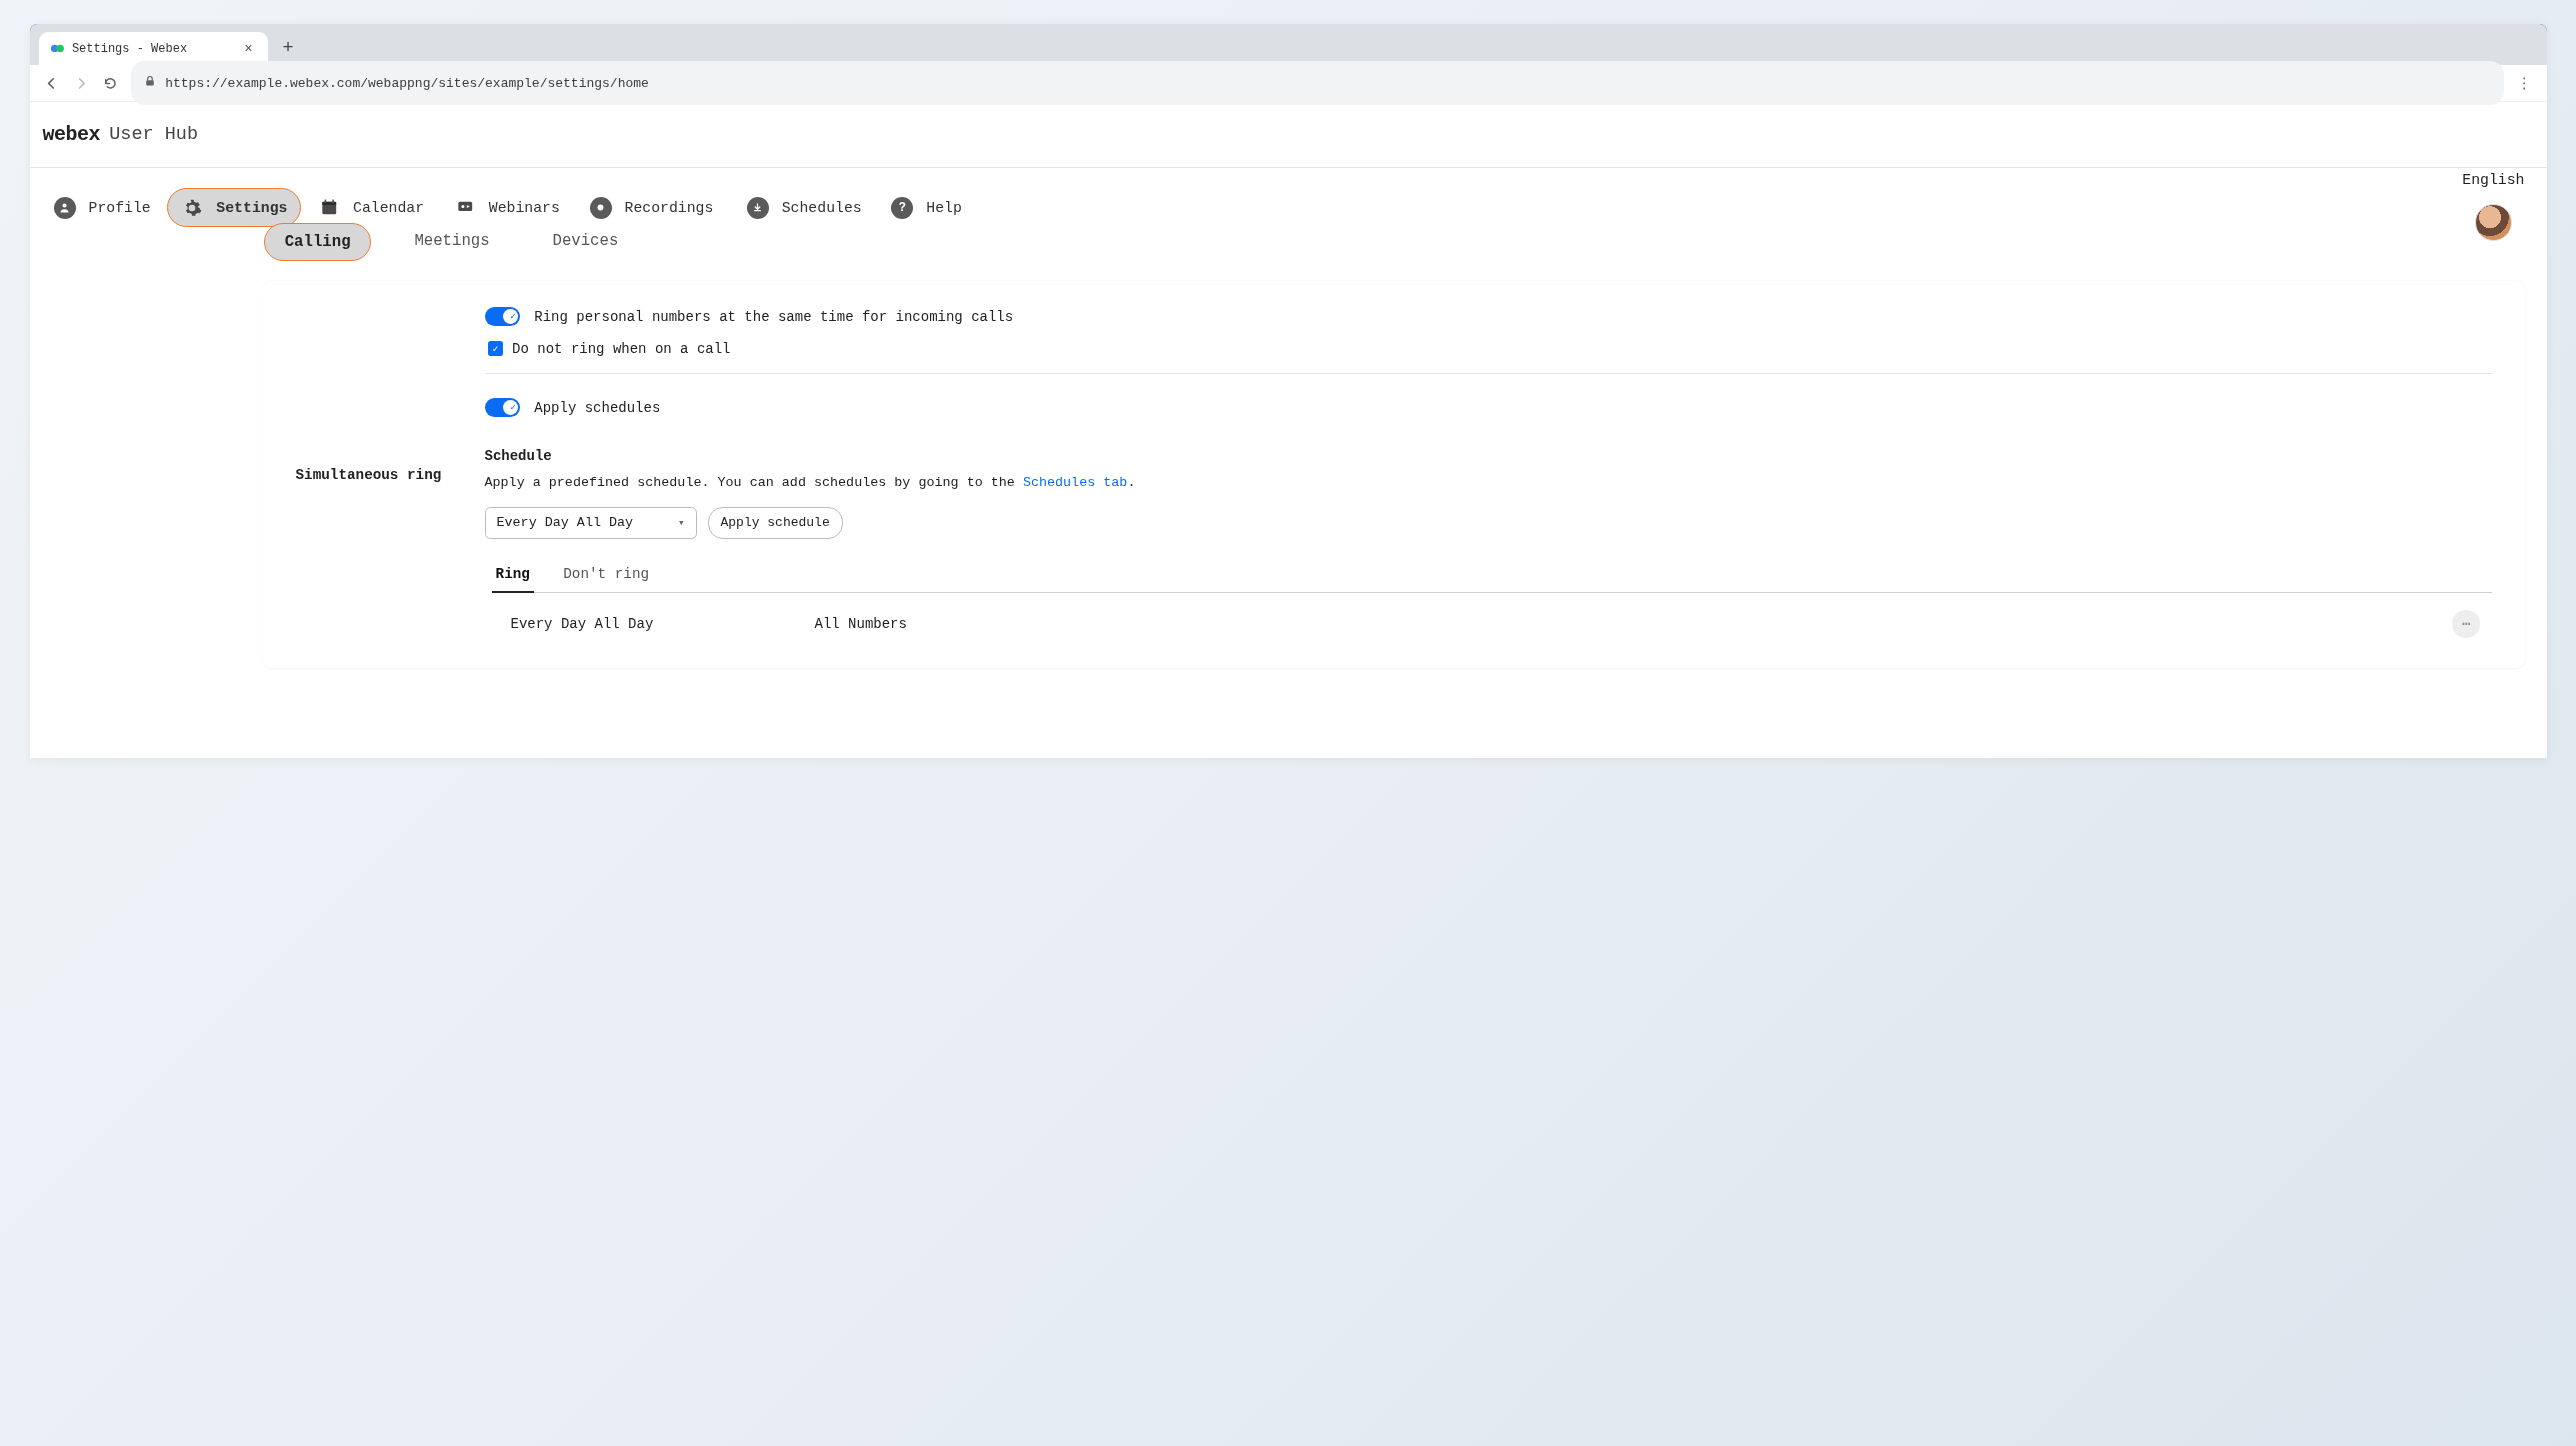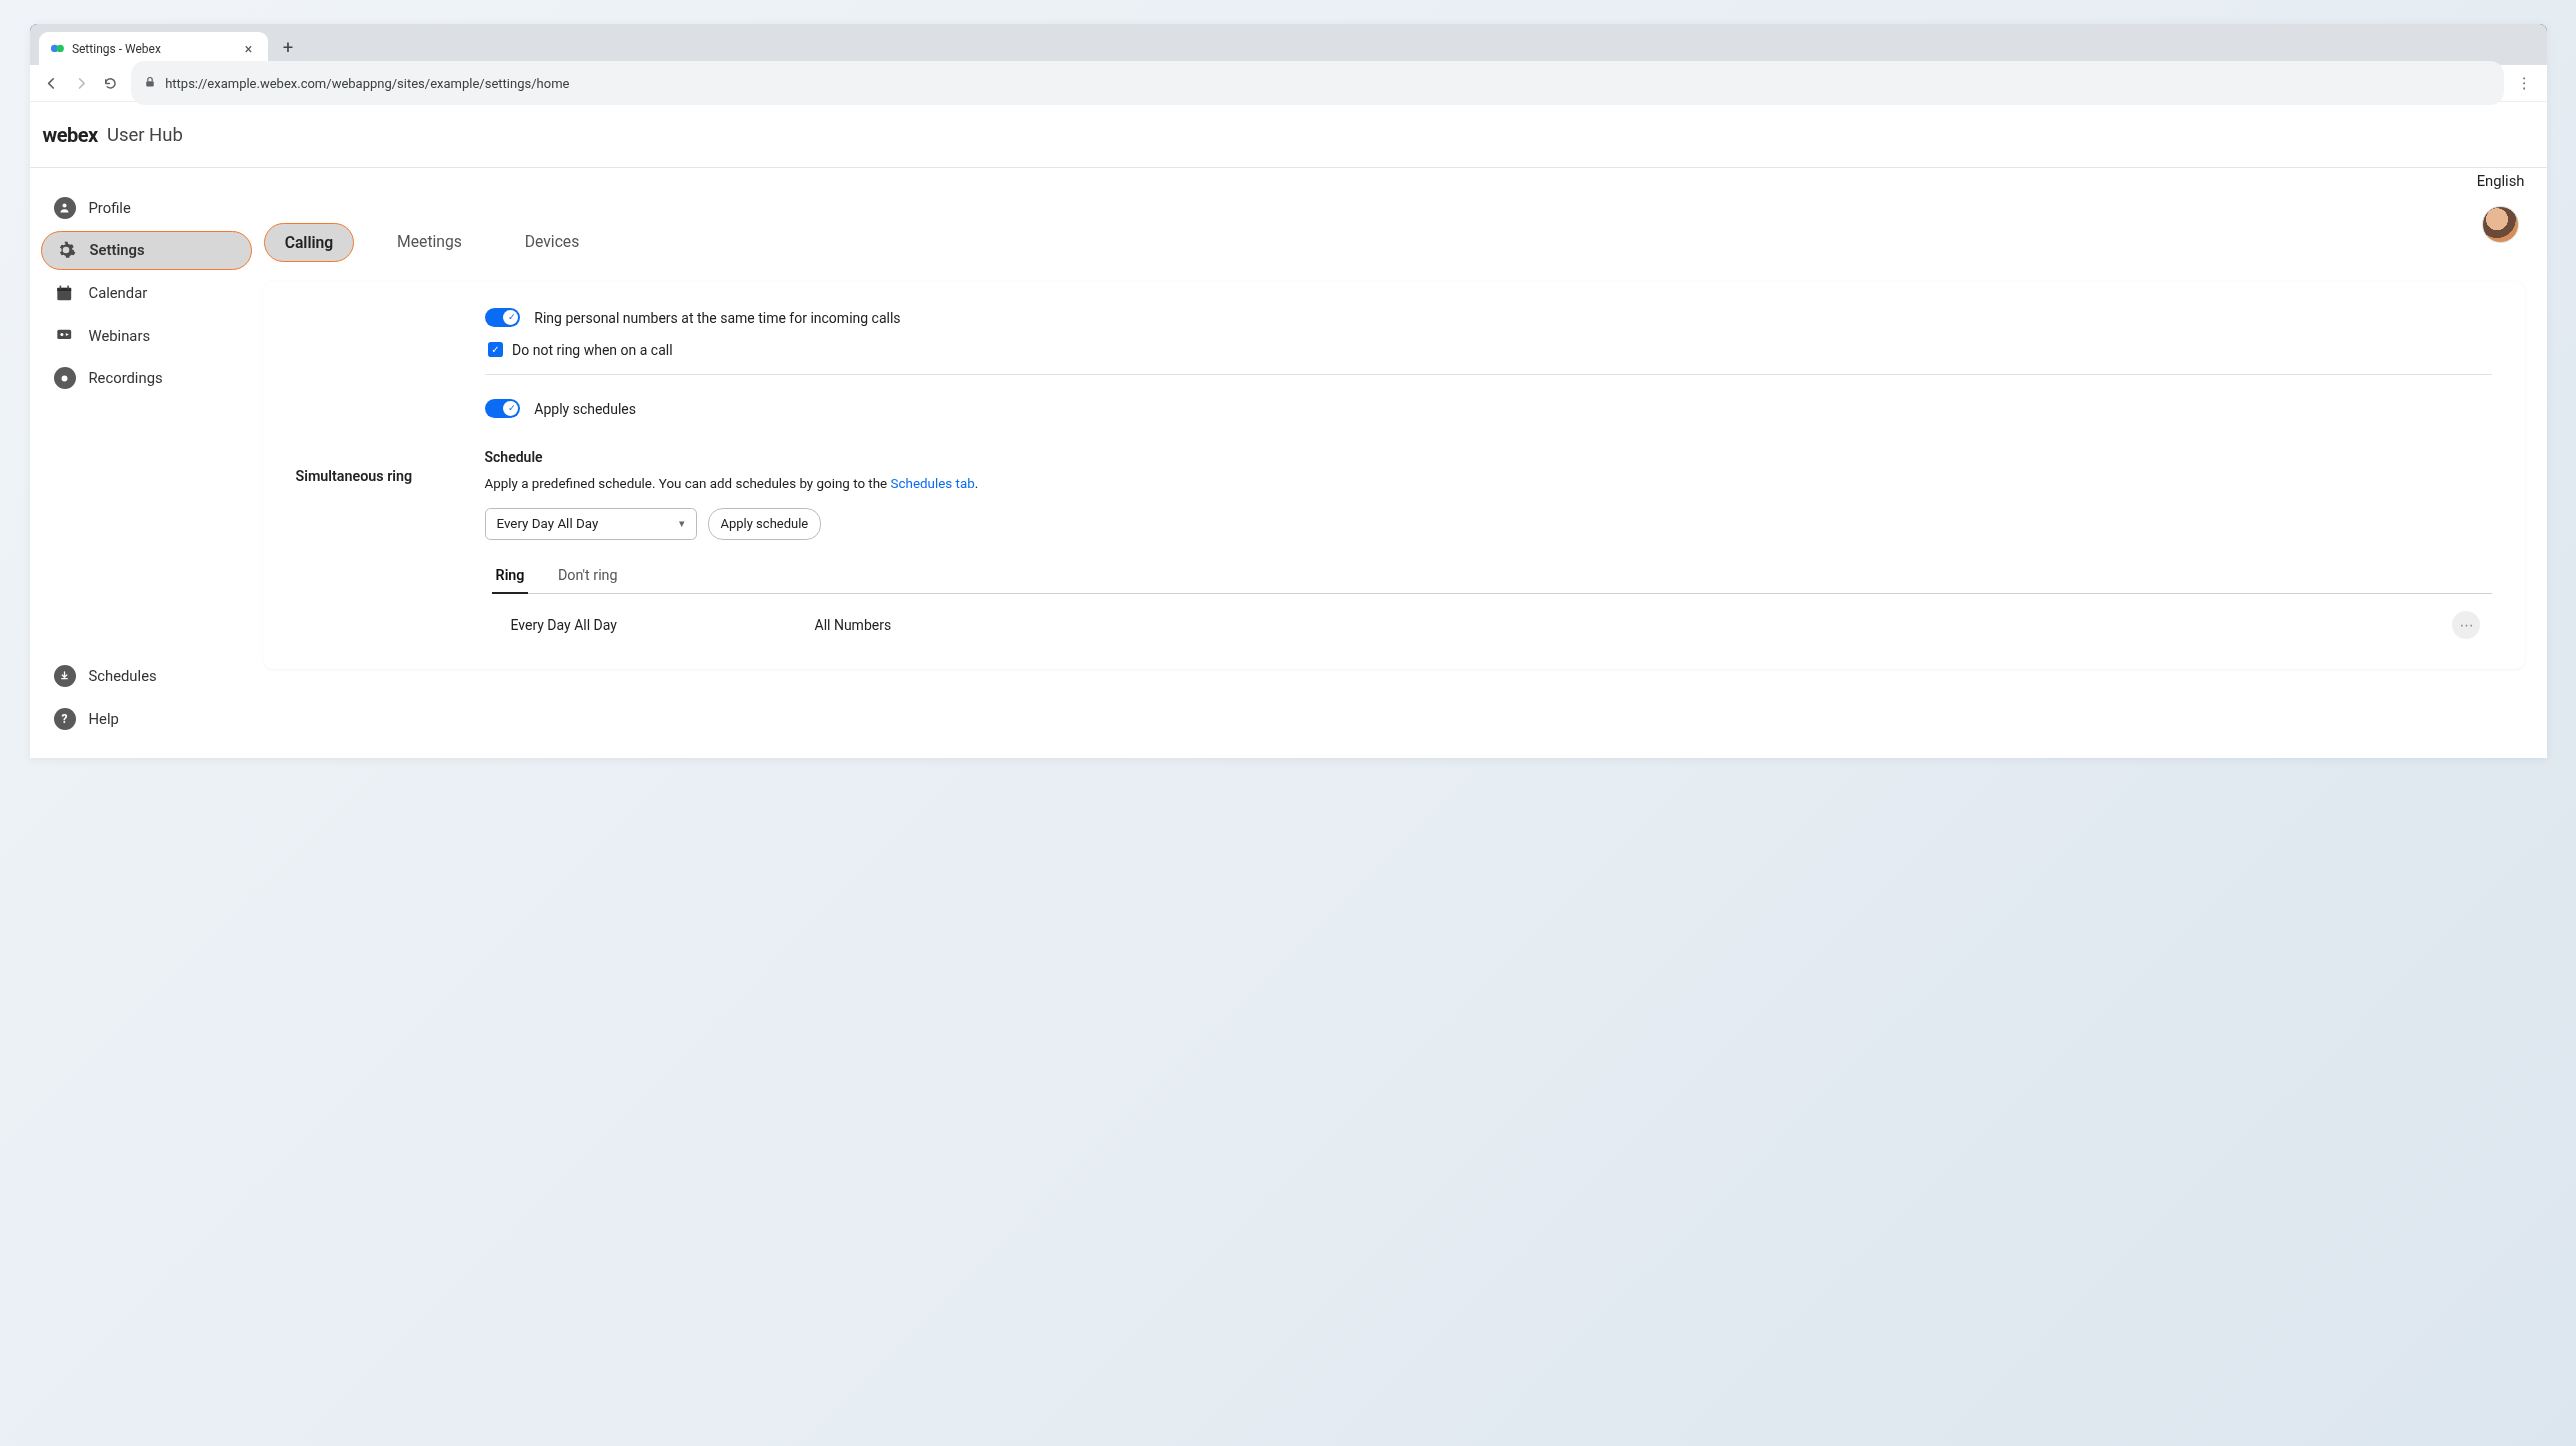--- a/index.html
+++ b/index.html
@@ -14,20 +14,21 @@
   .outer {
     padding: 24px 29.5px 0;
   }
 
   .browser {
     width: 100%;
     background: #0c4a6e;
     border-radius: 7.4px 7.4px 0 0;
     overflow: hidden;
     box-shadow: 0 1.8px 9.2px rgba(0,0,0,0.06);
+    font-family: Liberation Mono, monospace;
   }
 
   
   .tabstrip {
     height: 41px;
     background: #dcdfe3;
     display: flex;
     align-items: flex-end;
     padding-left: 9.2px;
     gap: 7.4px;
@@ -113,21 +114,20 @@
   
   .app-body {
     display: flex;
     background: #fff;
     min-height: 590px;
   }
   .sidebar {
     width: 233px;
     padding: 20px 11px;
     display: flex;
-    flex-direction: column;
     gap: 3.7px;
   }
   .side-item {
     display: flex;
     align-items: center;
     gap: 13px;
     height: 39px;
     padding: 0 13px;
     border-radius: 24px;
     font-size: 14.8px;

